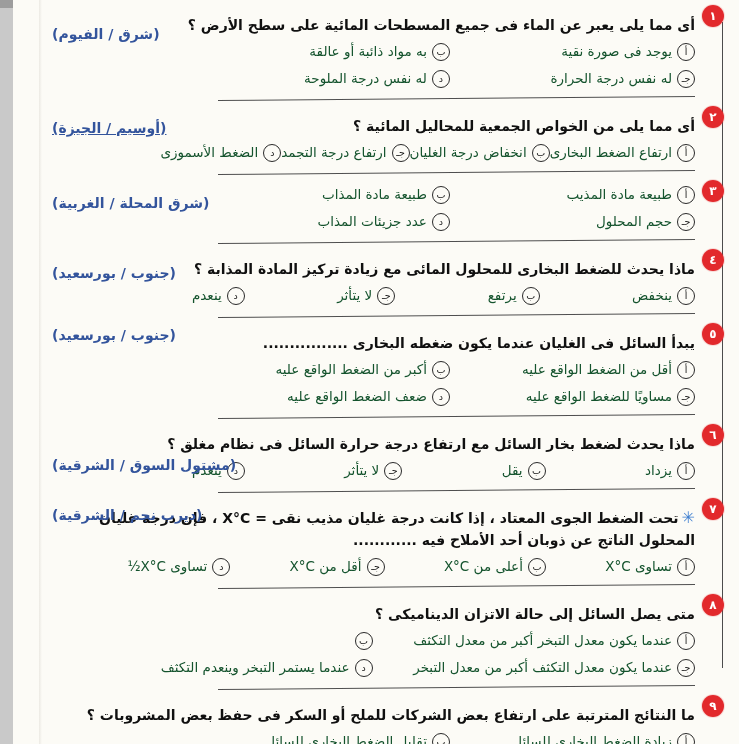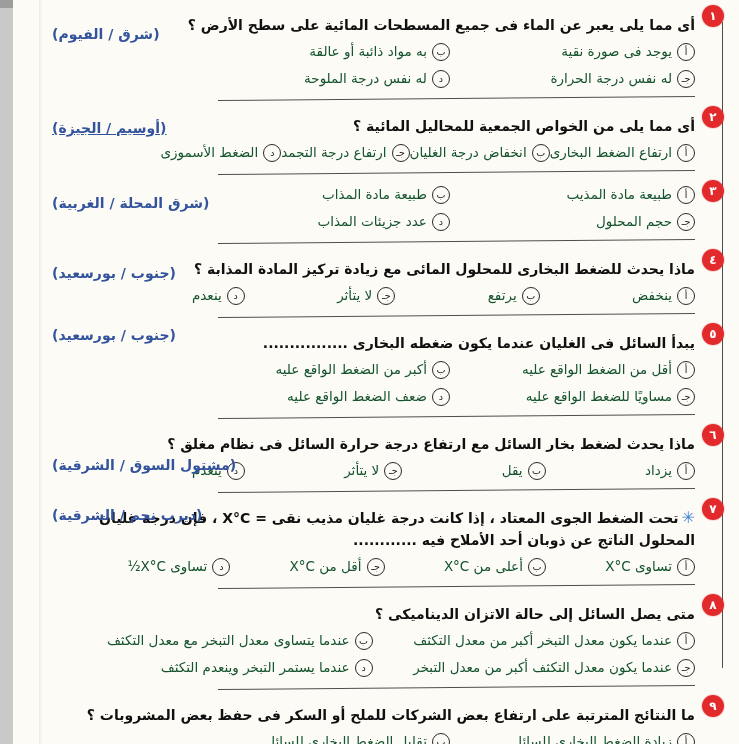--- a/index.html
+++ b/index.html
@@ -344,21 +344,20 @@
     <span class="opt-circle">
               <span class="opt-letter">أ</span>
             </span>
     <span class="opt-text">عندما يكون معدل التبخر أكبر من معدل التكثف</span>
   </div>
 
   <div class="option">
     <span class="opt-circle">
               <span class="opt-letter">ب</span>
             </span>
-    <span class="opt-text">عندما يتساوى معدل التبخر مع معدل التكثف</span>
   </div>
 
   <div class="option">
     <span class="opt-circle">
               <span class="opt-letter">جـ</span>
             </span>
     <span class="opt-text">عندما يكون معدل التكثف أكبر من معدل التبخر</span>
   </div>
 
   <div class="option">

